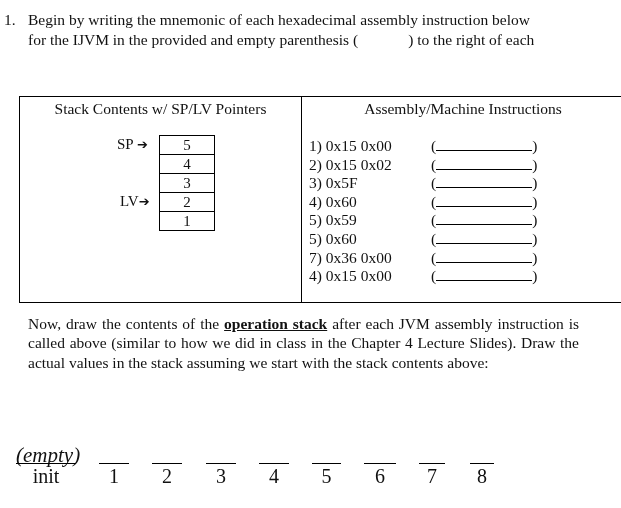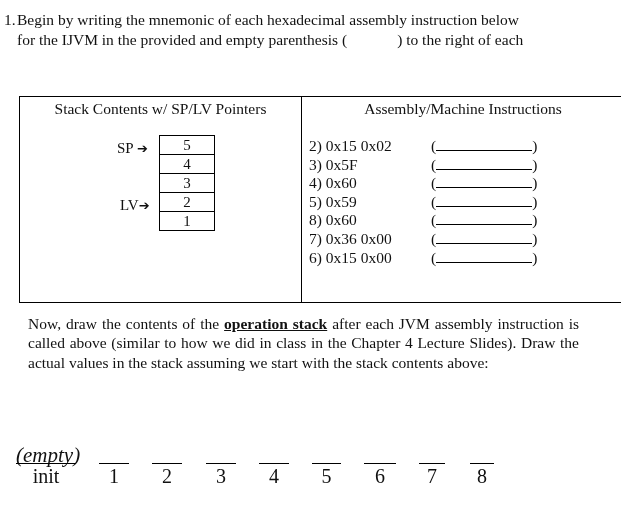--- a/index.html
+++ b/index.html
@@ -1,30 +1,30 @@
 <!DOCTYPE html>
 <html><head>
 <meta charset="utf-8">
 <style>
   html, body { margin: 0; padding: 0; background: #ffffff; }
   body { width: 621px; height: 508px; position: relative; overflow: hidden;
          font-family: "Liberation Serif", "DejaVu Serif", serif; color: #111; font-size: 15.5px; }
   .q { position: absolute; left: 4px; top: 10px; width: 585px; line-height: 19.5px; }
   .q .num { position: absolute; left: 0; top: 0; }
-  .q .body { margin-left: 13px; }
+  .q .body { margin-left: 24px; }
   .gap { display: inline-block; width: 50px; }
   .tbl { position: absolute; left: 19px; top: 85px; width: 606px; height: 207px;
          border: 1.5px solid #000; box-sizing: border-box; margin-top: 11px; }
   .divider { position: absolute; left: 281px; top: 0; bottom: 0; border-left: 1.5px solid #000; }
   .hdr-left { position: absolute; left: 0; width: 281px; top: 3px; text-align: center; }
   .hdr-right { position: absolute; left: 282px; right: 0; top: 3px; text-align: center; }
   .stack { position: absolute; left: 139px; top: 38px; width: 54px; border: 1px solid #000; }
   .cell { height: 18px; line-height: 18px; text-align: center; border-bottom: 1px solid #000; font-size: 15px; }
   .cell:last-child { border-bottom: none; }
-  .ptr { position: absolute; font-size: 15px; line-height: 24px; }
+  .ptr { position: absolute; font-size: 15px; line-height: 16px; }
   .ptr .arr { font-family: "DejaVu Sans", sans-serif; font-weight: bold; font-size: 13px; }
   .instr { position: absolute; left: 289px; top: 40px; }
   .irow { height: 18.6px; line-height: 18.6px; font-size: 15.5px; white-space: nowrap; position: relative; }
   .irow .code { display: inline-block; width: 122px; }
   .blank { display: inline-block; width: 96px; border-bottom: 1px solid #000; height: 13px; vertical-align: baseline; }
   .para { position: absolute; left: 28px; top: 314px; width: 551px; line-height: 19.3px; text-align: justify; }
   .para u { font-weight: bold; }
   .slots { position: absolute; left: 0; top: 440px; width: 621px; height: 50px; }
   .slot { position: absolute; top: 0; }
   .slot .line { position: absolute; top: 23px; left: 0; right: 0; border-top: 1px solid #000; }
@@ -57,27 +57,28 @@
 
   <div class="stack">
     <div class="cell">5</div>
     <div class="cell">4</div>
     <div class="cell">3</div>
     <div class="cell">2</div>
     <div class="cell">1</div>
   </div>
 
   <div class="instr">
+    <div class="irow"><span class="code">1) 0x15 0x00</span><span>(</span><span class="blank"></span><span>)</span></div>
     <div class="irow"><span class="code">2) 0x15 0x02</span><span>(</span><span class="blank"></span><span>)</span></div>
     <div class="irow"><span class="code">3) 0x5F</span><span>(</span><span class="blank"></span><span>)</span></div>
     <div class="irow"><span class="code">4) 0x60</span><span>(</span><span class="blank"></span><span>)</span></div>
     <div class="irow"><span class="code">5) 0x59</span><span>(</span><span class="blank"></span><span>)</span></div>
-    <div class="irow"><span class="code">8) 0x60</span><span>(</span><span class="blank"></span><span>)</span></div>
+    <div class="irow"><span class="code">5) 0x60</span><span>(</span><span class="blank"></span><span>)</span></div>
     <div class="irow"><span class="code">7) 0x36 0x00</span><span>(</span><span class="blank"></span><span>)</span></div>
-    <div class="irow"><span class="code">6) 0x15 0x00</span><span>(</span><span class="blank"></span><span>)</span></div>
+    <div class="irow"><span class="code">4) 0x15 0x00</span><span>(</span><span class="blank"></span><span>)</span></div>
   </div>
 </div>
 
 <div class="para"><span>Now, draw the contents of the </span><u>operation stack</u><span> after each JVM assembly instruction is called above (similar to how we did in class in the Chapter 4 Lecture Slides). Draw the actual values in the stack assuming we start with the stack contents above:</span></div>
 
 <div class="slots">
   <div class="slot" style="left:16px; width:60px; height:50px;">
     <div class="top">(empty)</div>
     <div class="line"></div>
     <div class="lbl">init</div>

